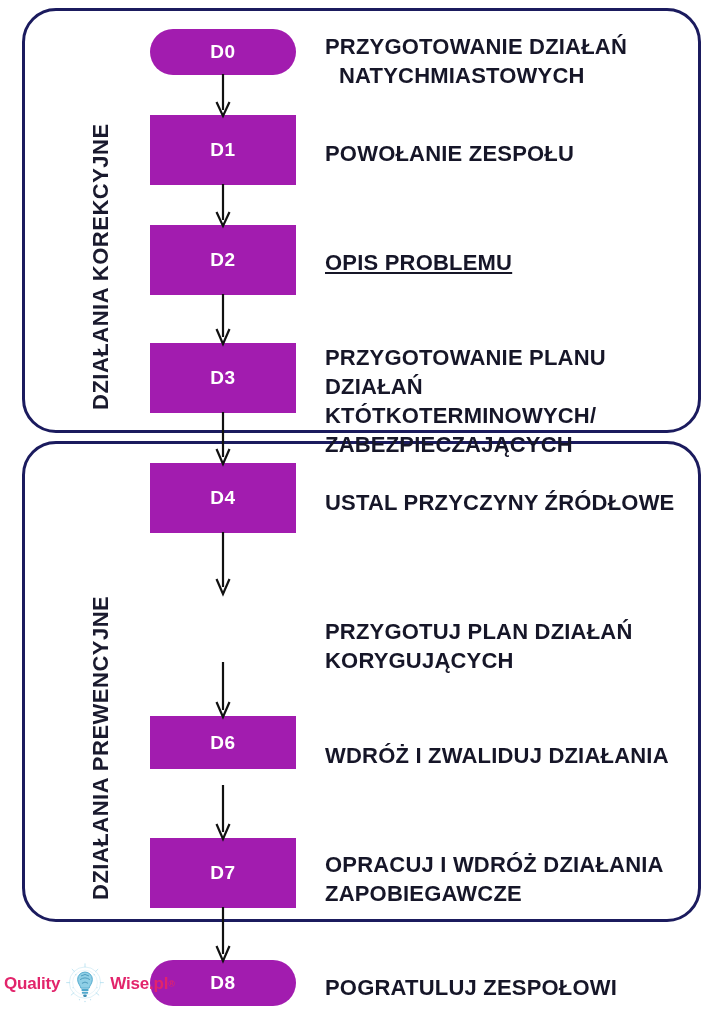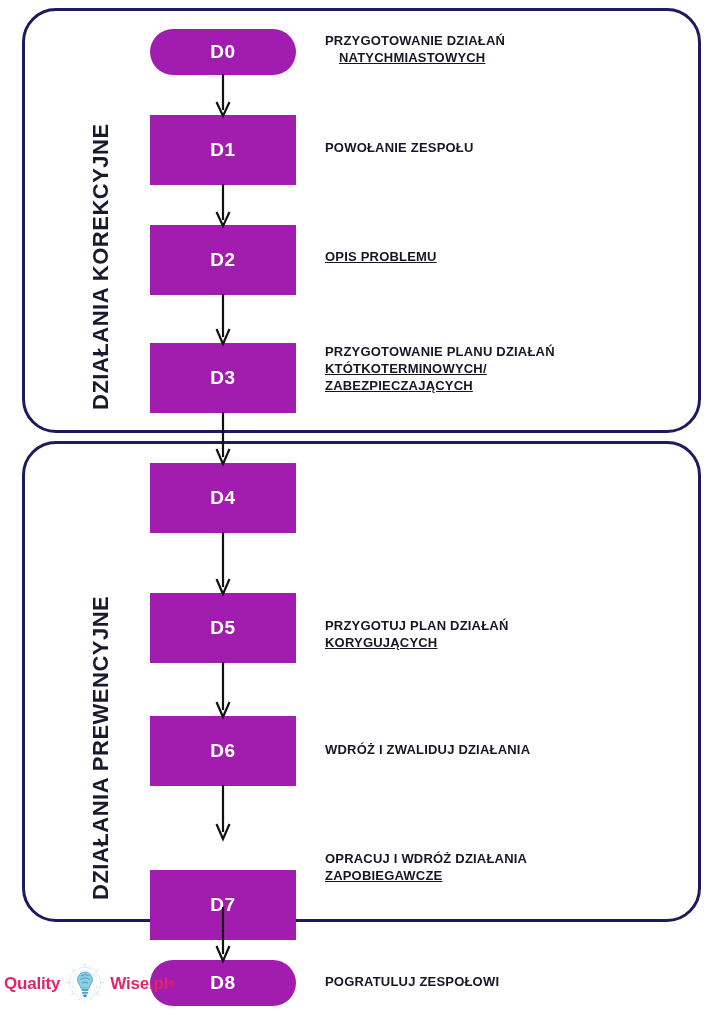--- a/index.html
+++ b/index.html
@@ -80,22 +80,22 @@
   .node.rect {
     border-radius: 0;
   }
 
   #node-d0 { top: 29px;  height: 46px; }
   #node-d1 { top: 115px; height: 70px; }
   #node-d2 { top: 225px; height: 70px; }
   #node-d3 { top: 343px; height: 70px; }
   #node-d4 { top: 463px; height: 70px; }
   #node-d5 { top: 593px; height: 70px; }
-  #node-d6 { top: 716px; height: 70px; }
-  #node-d7 { top: 838px; height: 70px; margin-top: 32px; }
+  #node-d6 { top: 716px; height: 53px; }
+  #node-d7 { top: 838px; height: 70px; }
   #node-d8 { top: 960px; height: 46px; }
 
   
   .arrow {
     position: absolute;
     left: 208px;
     width: 30px;
     overflow: visible;
   }
   #arrow-0 { top: 74px;  height: 43px; }
@@ -105,36 +105,36 @@
   #arrow-4 { top: 532px; height: 63px; }
   #arrow-5 { top: 662px; height: 56px; }
   #arrow-6 { top: 785px; height: 55px; }
   #arrow-7 { top: 907px; height: 55px; }
 
   
   .desc {
     position: absolute;
     left: 325px;
     width: 370px;
-    font-size: 13px;
+    font-size: 22px;
     font-weight: 600;
     line-height: 1.32;
     color: #161628;
     letter-spacing: 0.2px;
   }
   #desc-d0 { top: 32px; }
   #desc-d1 { top: 139px; }
   #desc-d2 { top: 248px; text-decoration: underline; }
   #desc-d3 { top: 343px; }
   #desc-d4 { top: 488px; }
   #desc-d5 { top: 617px; }
   #desc-d6 { top: 741px; }
   #desc-d7 { top: 850px; }
   #desc-d8 { top: 973px; }
-  .desc .l2 { display: block; text-decoration: underline; }
+  .desc .l2 { display: block; }
   #desc-d0 .l2 { padding-left: 14px; }
 
   
   #logo {
     position: absolute;
     left: 4px;
     top: 960px;
     width: 170px;
     height: 48px;
     display: flex;
@@ -178,23 +178,20 @@
   </div>
   <div class="node rect" id="node-d2">
     <span>D2</span>
   </div>
   <div class="node rect" id="node-d3">
     <span>D3</span>
   </div>
   <div class="node rect" id="node-d4">
     <span>D4</span>
   </div>
-  <div class="node rect" id="node-d5">
-    <span>D5</span>
-  </div>
   <div class="node rect" id="node-d6">
     <span>D6</span>
   </div>
   <div class="node rect" id="node-d7">
     <span>D7</span>
   </div>
   <div class="node pill" id="node-d8">
     <span>D8</span>
   </div>
 
@@ -238,20 +235,23 @@
   <div class="desc" id="desc-d1">
     <span class="l1">POWOŁANIE ZESPOŁU</span>
   </div>
   <div class="desc" id="desc-d2">
     <span class="l1">OPIS PROBLEMU</span>
   </div>
   <div class="desc" id="desc-d3">
     <span class="l1">PRZYGOTOWANIE PLANU DZIAŁAŃ</span>
     <span class="l2">KTÓTKOTERMINOWYCH/</span>
     <span class="l2">ZABEZPIECZAJĄCYCH</span>
+  </div>
+  <div class="desc" id="desc-d4">
+    <span class="l1">USTAL PRZYCZYNY ŹRÓDŁOWE</span>
   </div>
   <div class="desc" id="desc-d5">
     <span class="l1">PRZYGOTUJ PLAN DZIAŁAŃ</span>
     <span class="l2">KORYGUJĄCYCH</span>
   </div>
   <div class="desc" id="desc-d6">
     <span class="l1">WDRÓŻ I ZWALIDUJ DZIAŁANIA</span>
   </div>
   <div class="desc" id="desc-d7">
     <span class="l1">OPRACUJ I WDRÓŻ DZIAŁANIA</span>

